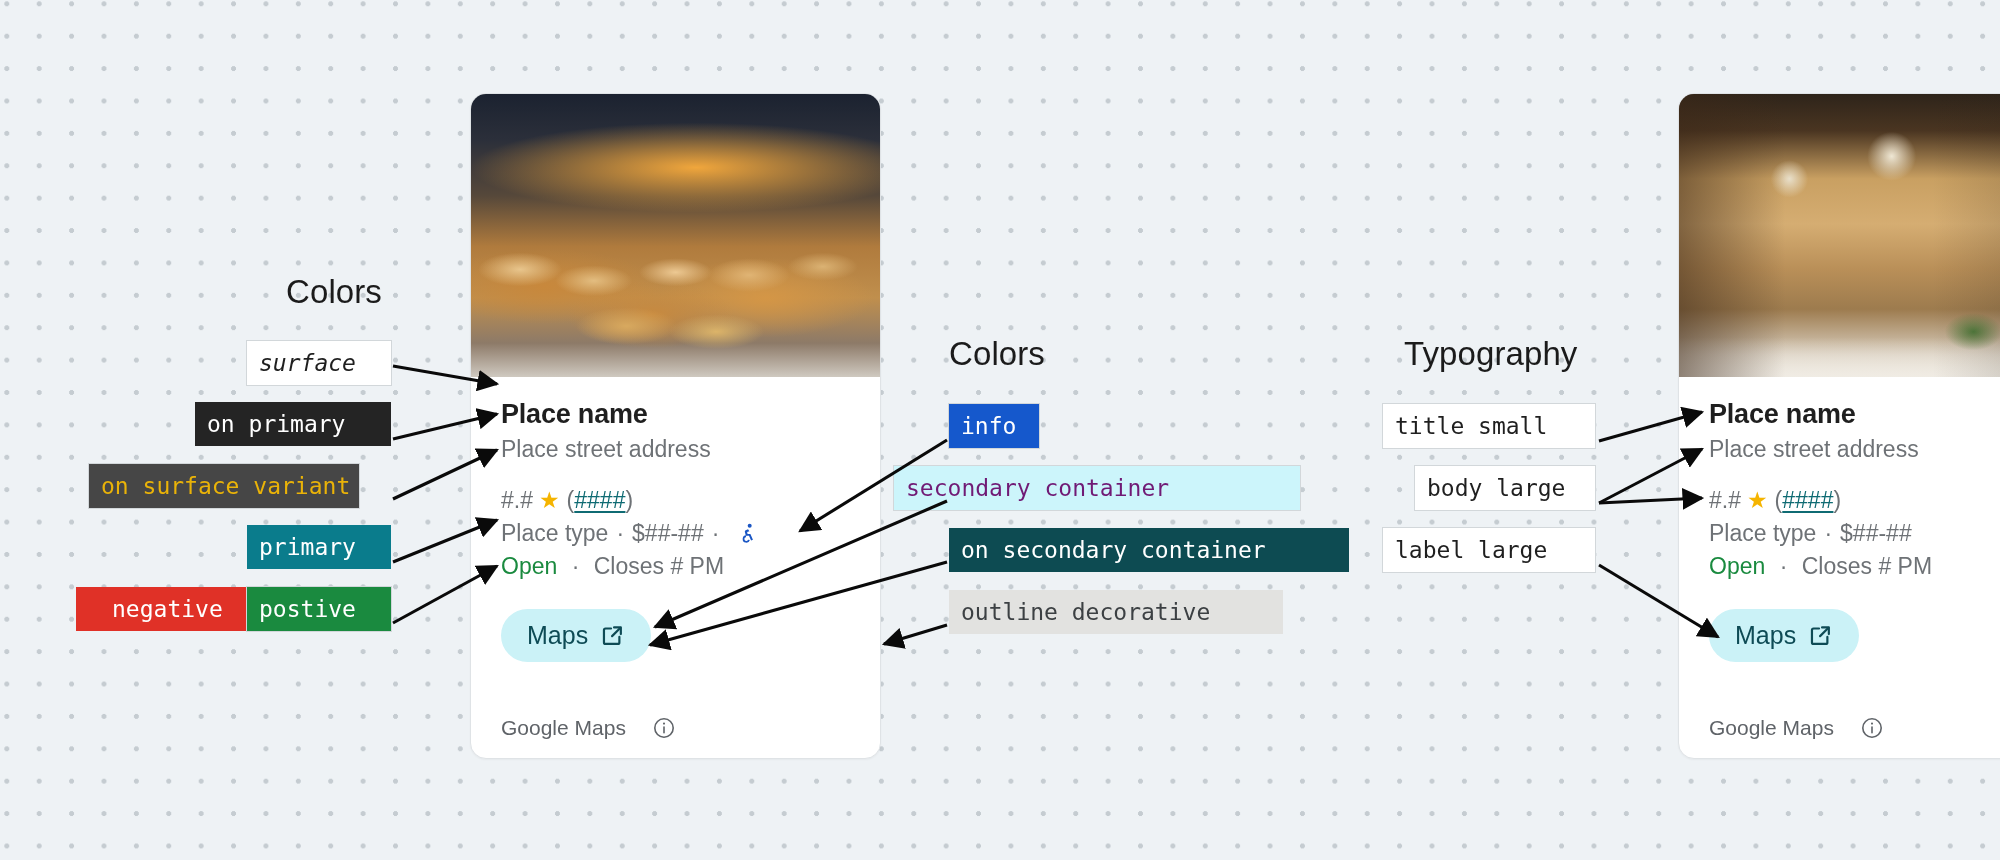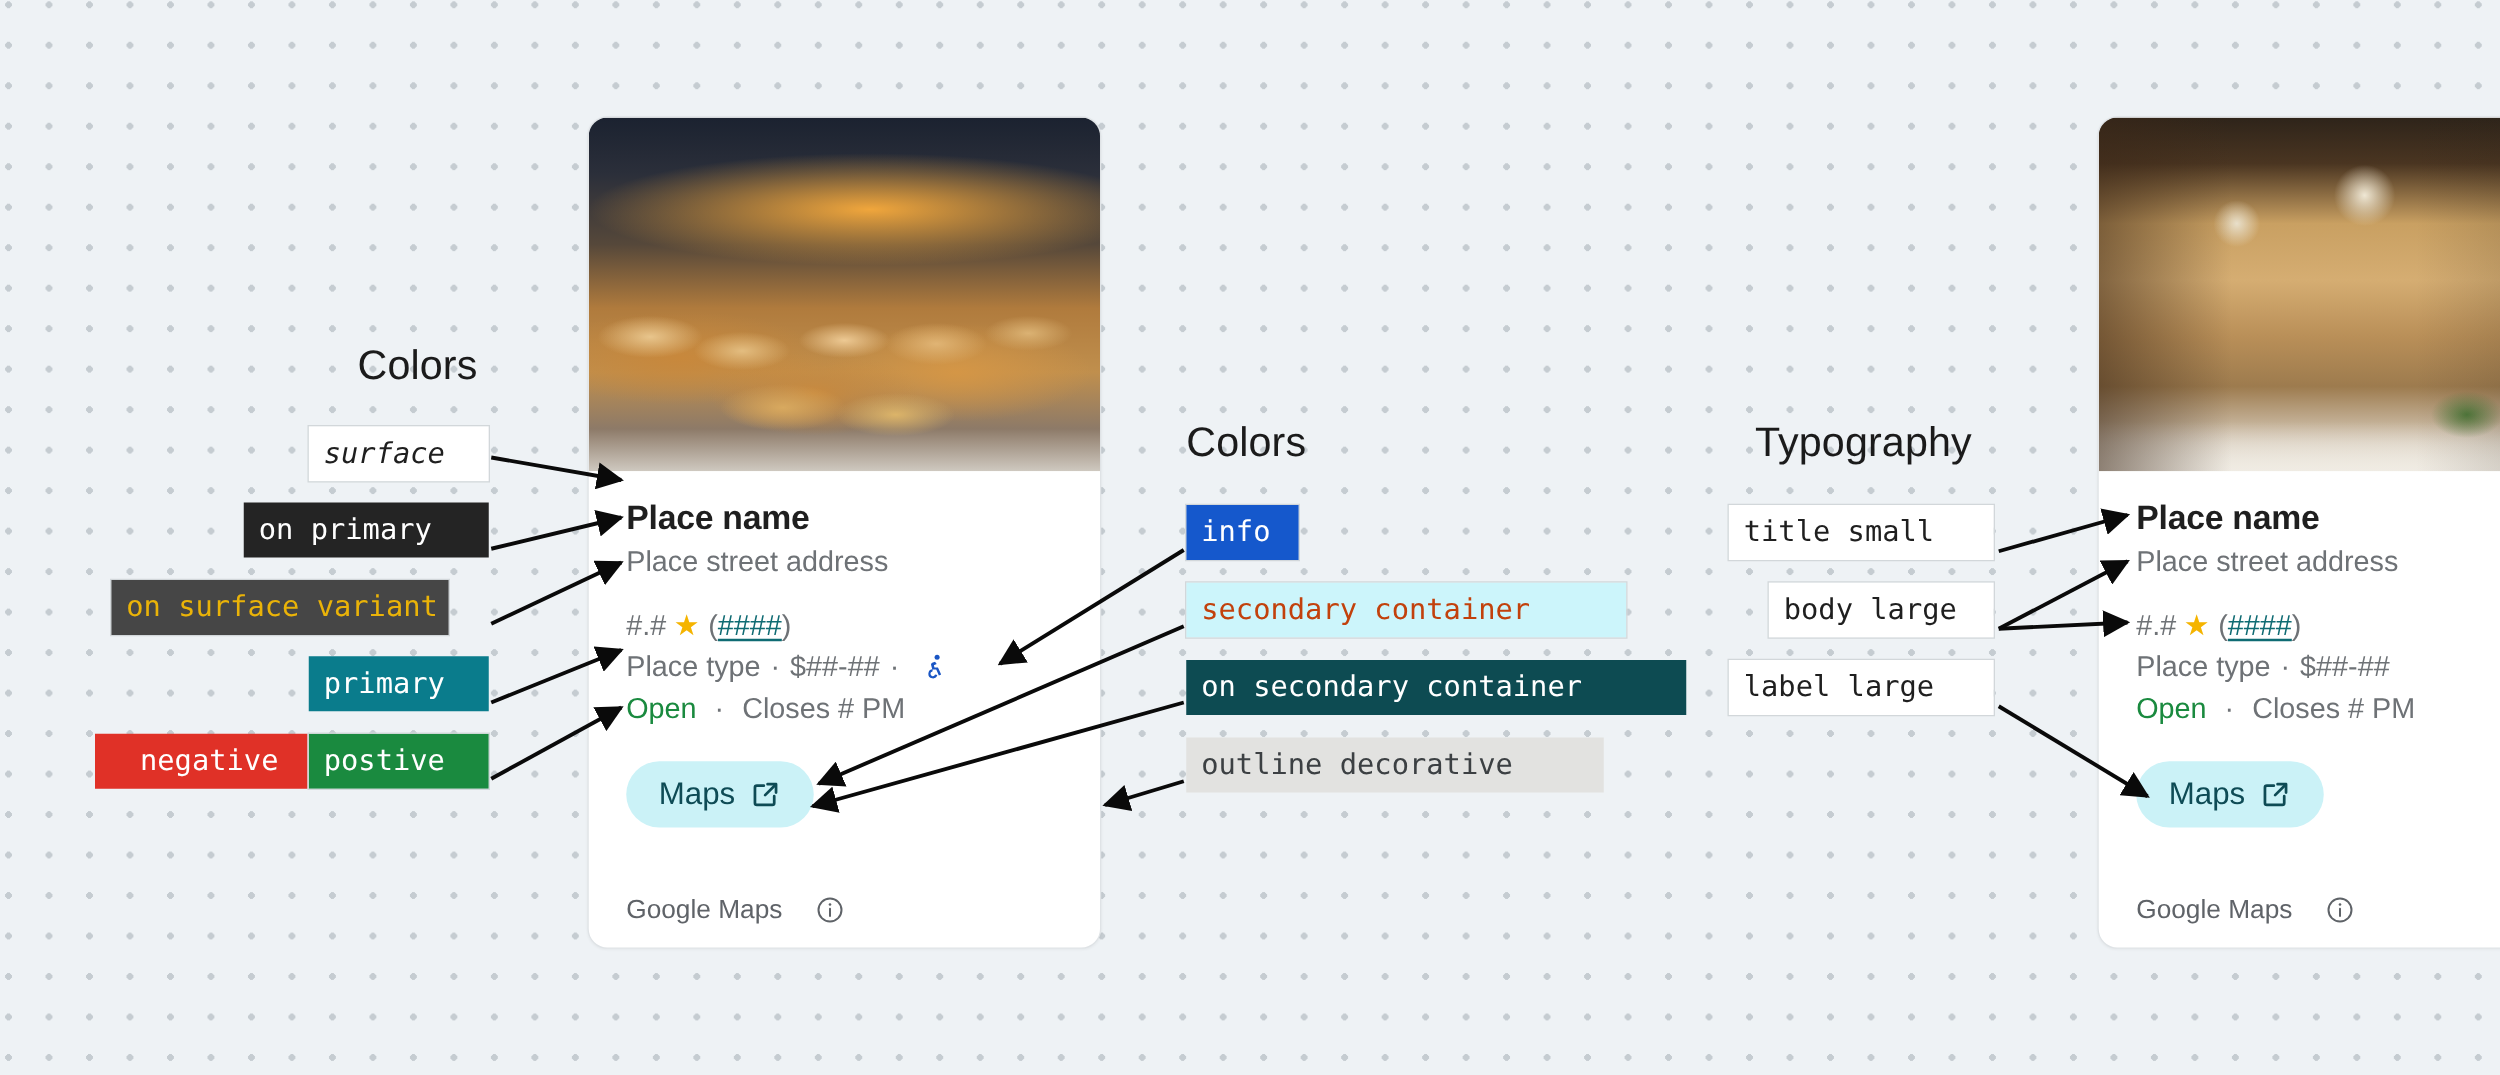--- a/index.html
+++ b/index.html
@@ -199,21 +199,21 @@
   </div>
 
   <div class="chip bordered" style="left:247px; top:587px; width:144px; background:#1a8a3f; color:#ffffff;">
     <span>postive</span>
   </div>
 
   <div class="chip bordered" style="left:949px; top:404px; width:90px; background:#1558cc; color:#ffffff;">
     <span>info</span>
   </div>
 
-  <div class="chip bordered" style="left:949px; top:466px; width:352px; background:#ccf5fb; color:#c2410c;">
+  <div class="chip bordered" style="left:894px; top:466px; width:406px; background:#ccf5fb; color:#701a75;">
     <span>secondary container</span>
   </div>
 
   <div class="chip" style="left:949px; top:528px; width:400px; background:#0d4b52; color:#ffffff;">
     <span>on secondary container</span>
   </div>
 
   <div class="chip" style="left:949px; top:590px; width:334px; background:#e2e2e0; color:#3c4043;">
     <span>outline decorative</span>
   </div>

